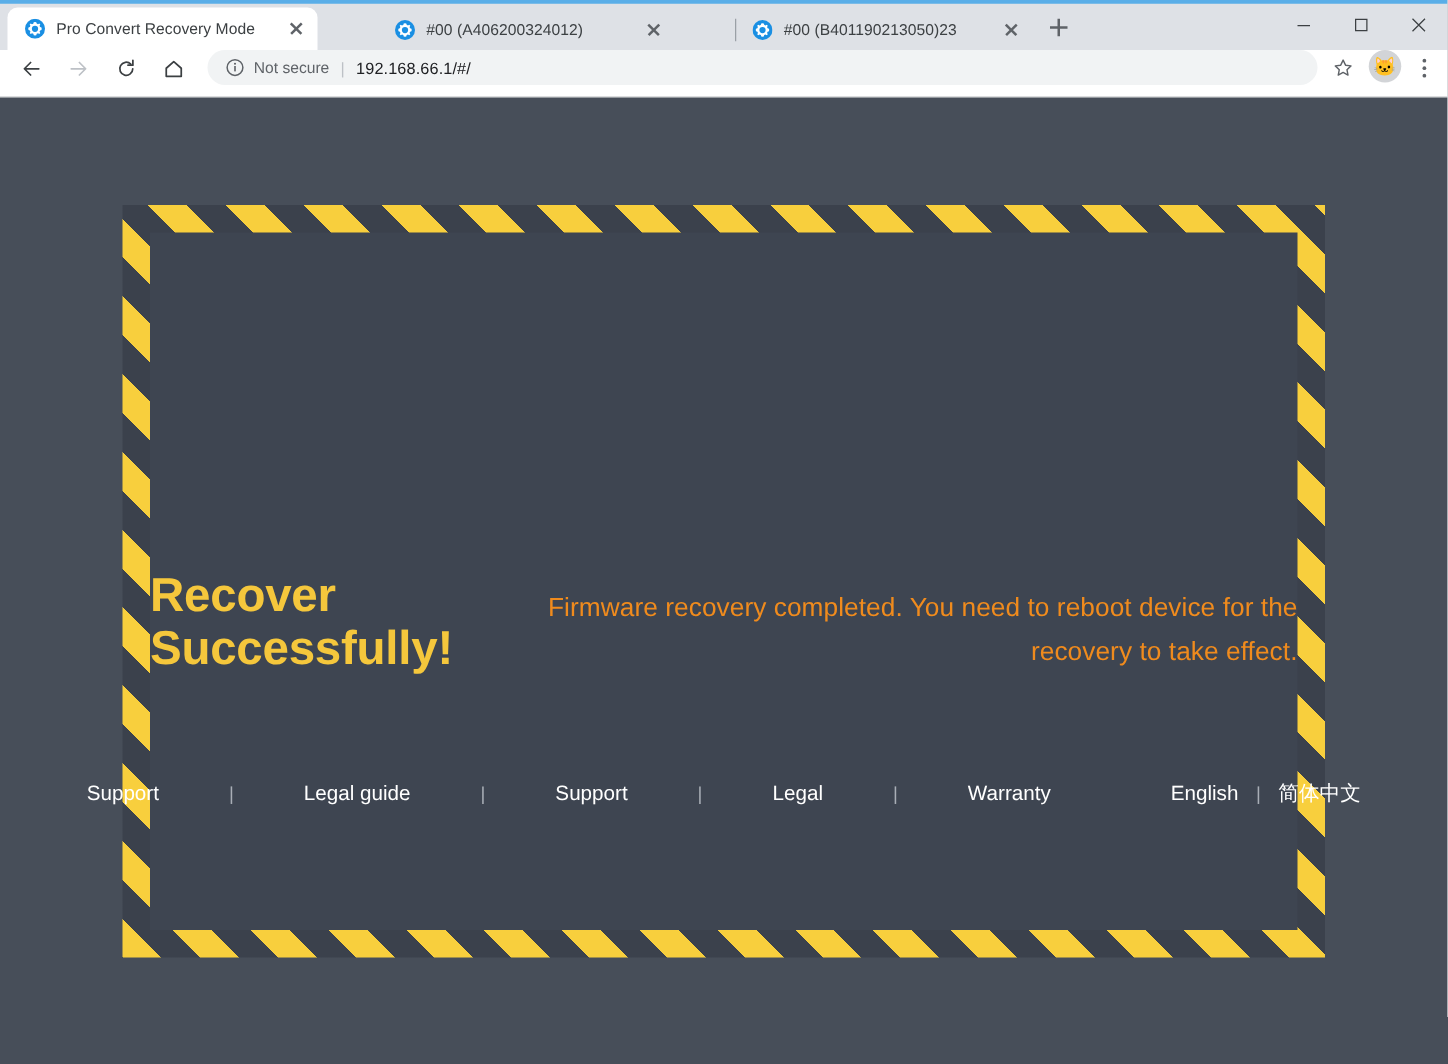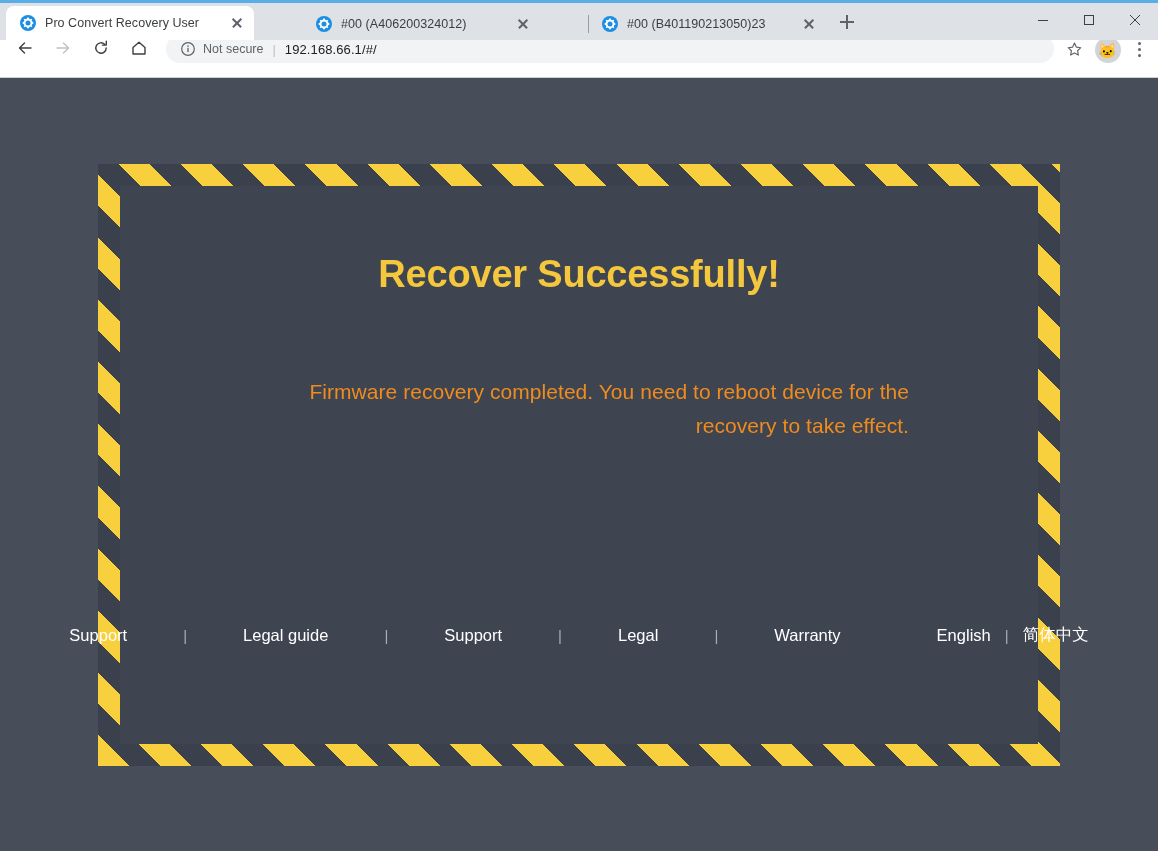--- a/index.html
+++ b/index.html
@@ -113,22 +113,22 @@
     display: flex; align-items: center; justify-content: center;
   }
   .wc svg { display: block; }
 
   
   .toolbar {
     height: 38px;
     flex: 0 0 38px;
     background: #ffffff;
     display: flex;
-    align-items: flex-end;
-    padding: 14px 6px;
+    align-items: flex-start;
+    padding: 0 6px;
     border-bottom: 1px solid #cfd1d3;
   }
   .navbtn {
     width: 30px; height: 30px;
     margin: 0 4px;
     display: flex; align-items: center; justify-content: center;
     border-radius: 50%;
   }
   .navbtn svg { display: block; }
 
@@ -186,21 +186,20 @@
         #f8cf3d 0px, #f8cf3d 22px,
         #3b414c 22px, #3b414c 44px
       );
   }
 
   .panel {
     width: 100%;
     height: 100%;
     background: #3e4551;
     display: flex;
-    flex-direction: column;
     align-items: center;
     position: relative;
   }
 
   .headline {
     font-size: 38px;
     font-weight: bold;
     color: #f5c73c;
     margin-top: 68px;
     letter-spacing: -0.2px;
@@ -266,21 +265,21 @@
     <div class="tabstrip">
 
       <div class="tab active">
         <span class="favicon">
           <svg width="16" height="16" viewBox="0 0 16 16">
             <circle cx="8" cy="8" r="8" fill="#1a8fe3"></circle>
             <path d="M8 2.6l1 .18.35 1.1 1.05.44.98-.6.86.86-.6.98.44 1.05 1.1.35.18 1-.18 1-1.1.35-.44 1.05.6.98-.86.86-.98-.6-1.05.44-.35 1.1-1 .18-1-.18-.35-1.1-1.05-.44-.98.6-.86-.86.6-.98-.44-1.05-1.1-.35L2.6 8l.18-1 1.1-.35.44-1.05-.6-.98.86-.86.98.6 1.05-.44.35-1.1z" fill="#ffffff"></path>
             <circle cx="8" cy="8" r="2.5" fill="#1a8fe3"></circle>
           </svg>
         </span>
-        <span class="tab-title">Pro Convert Recovery User</span>
+        <span class="tab-title">Pro Convert Recovery Mode</span>
         <span class="tab-close"></span>
       </div>
 
       <div class="tab inactive">
         <span class="favicon">
           <svg width="16" height="16" viewBox="0 0 16 16">
             <circle cx="8" cy="8" r="8" fill="#1a8fe3"></circle>
             <path d="M8 2.6l1 .18.35 1.1 1.05.44.98-.6.86.86-.6.98.44 1.05 1.1.35.18 1-.18 1-1.1.35-.44 1.05.6.98-.86.86-.98-.6-1.05.44-.35 1.1-1 .18-1-.18-.35-1.1-1.05-.44-.98.6-.86-.86.6-.98-.44-1.05-1.1-.35L2.6 8l.18-1 1.1-.35.44-1.05-.6-.98.86-.86.98.6 1.05-.44.35-1.1z" fill="#ffffff"></path>
             <circle cx="8" cy="8" r="2.5" fill="#1a8fe3"></circle>
           </svg>

